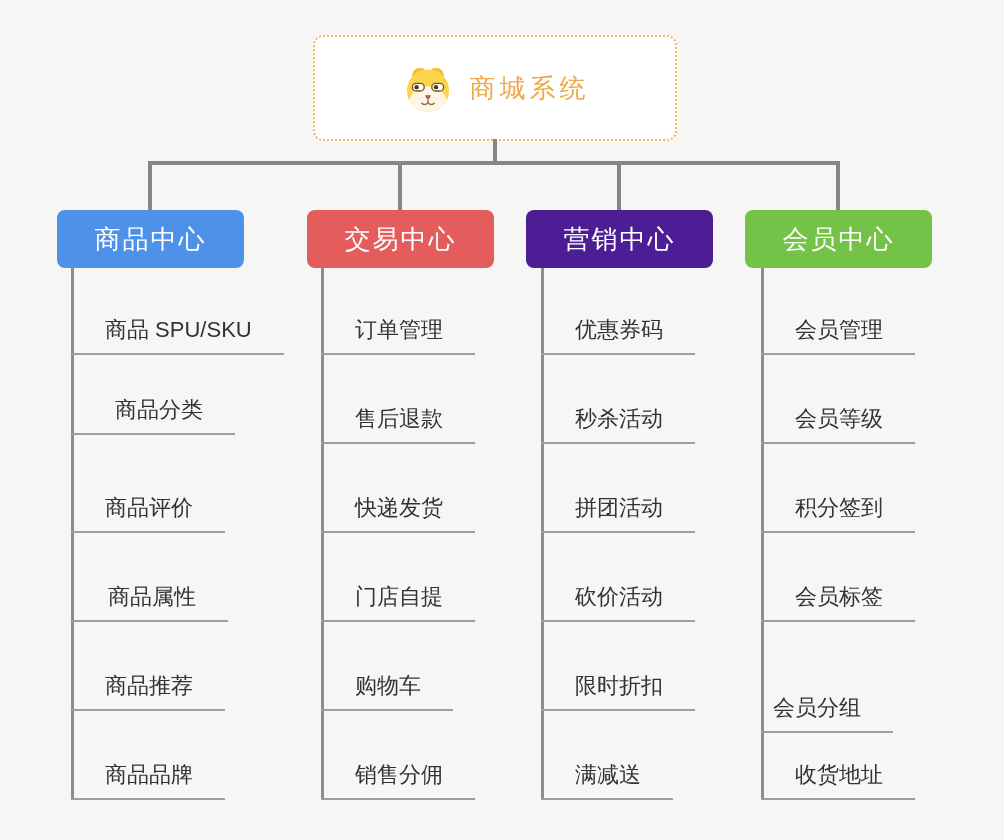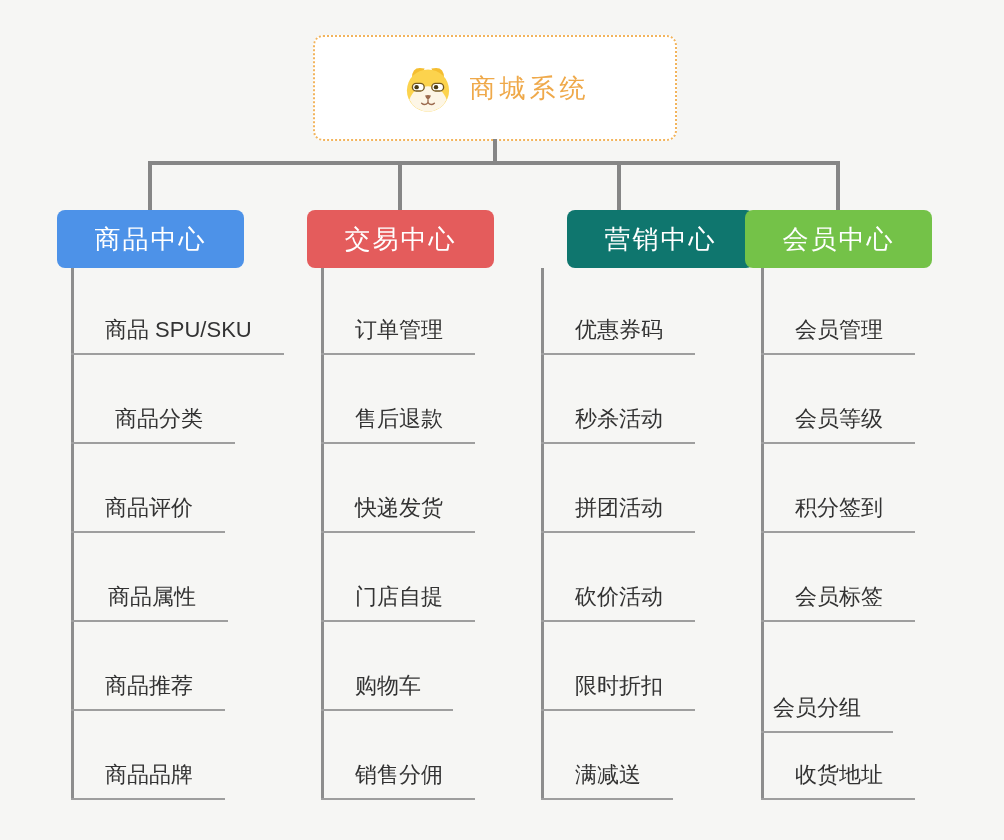--- a/index.html
+++ b/index.html
@@ -87,27 +87,27 @@
 
   <div class="conn conn-stem"></div>
   <div class="conn conn-hbar"></div>
   <div class="conn conn-drop drop-0"></div>
   <div class="conn conn-drop drop-1"></div>
   <div class="conn conn-drop drop-2"></div>
   <div class="conn conn-drop drop-3"></div>
 
   <div class="branch-header header-0" style="background: rgb(77, 146, 232);">商品中心</div>
   <div class="branch-header header-1" style="background: rgb(228, 92, 92);">交易中心</div>
-  <div class="branch-header header-2" style="background: #0f766e; margin-left: 41px;">营销中心</div>
+  <div class="branch-header header-2" style="background: #4c1d95;">营销中心</div>
   <div class="branch-header header-3" style="background: rgb(116, 194, 72);">会员中心</div>
 
   <div class="branch-col col-0">
     <div class="branch-trunk"></div>
   <div class="leaf" style="top: 46px;">商品 SPU/SKU</div>
-      <div class="leaf" style="top: 135px; padding-left: 44px;">商品分类</div>
+      <div class="leaf" style="top: 126px; padding-left: 44px;">商品分类</div>
       <div class="leaf" style="top: 224px;">商品评价</div>
       <div class="leaf" style="top: 313px; padding-left: 37px;">商品属性</div>
       <div class="leaf" style="top: 402px; font-family: Liberation Serif, serif;">商品推荐</div>
       <div class="leaf" style="top: 491px;">商品品牌</div>
     </div>
   <div class="branch-col col-1">
     <div class="branch-trunk"></div>
   <div class="leaf" style="top: 46px;">订单管理</div>
       <div class="leaf" style="top: 135px;">售后退款</div>
       <div class="leaf" style="top: 224px;">快递发货</div>

